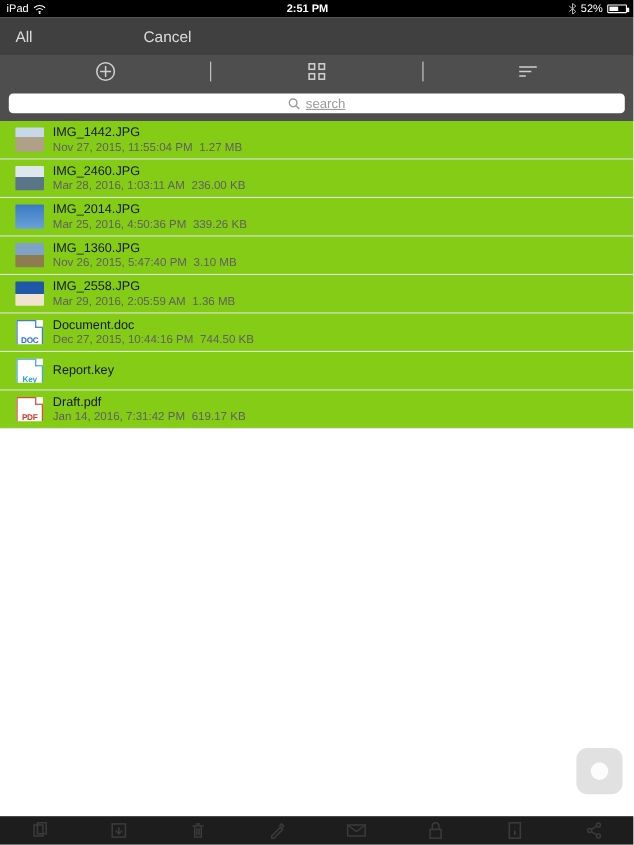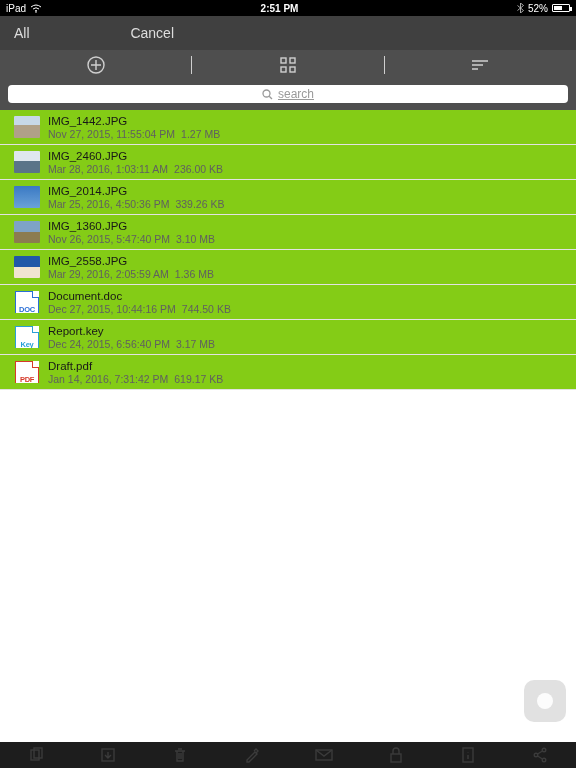--- a/index.html
+++ b/index.html
@@ -182,21 +182,20 @@
       </div>
       <div class="row">
         <div class="thumb">
           <div class="doc-frame c-key">
             <div class="ear"></div>
             <div class="lbl">Key</div>
           </div>
         </div>
         <div class="meta">
           <div class="fname">Report.key</div>
-          <div class="fsub"><span>Dec 24, 2015, 6:56:40 PM</span><span class="sz">3.17 MB</span></div>
         </div>
       </div>
       <div class="row">
         <div class="thumb">
           <div class="doc-frame c-pdf">
             <div class="ear"></div>
             <div class="lbl">PDF</div>
           </div>
         </div>
         <div class="meta">

